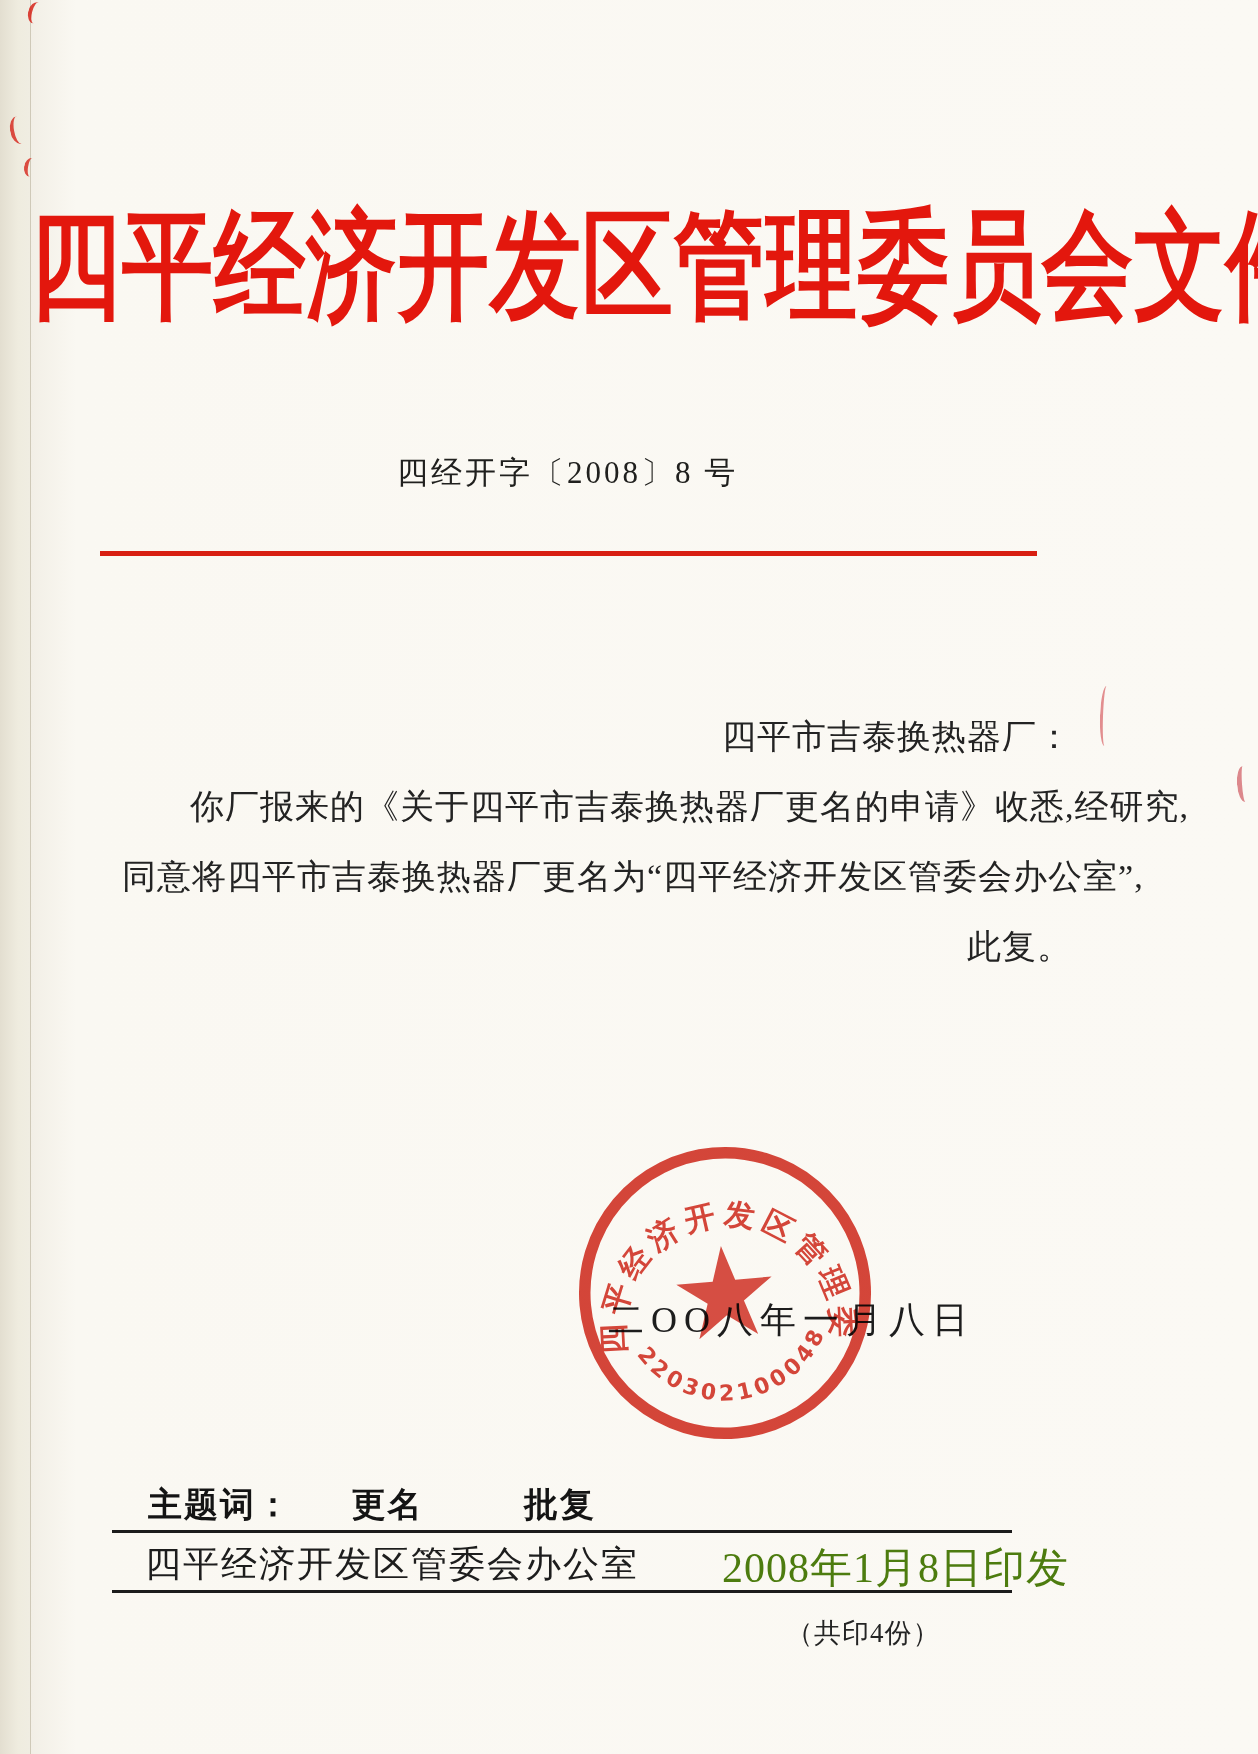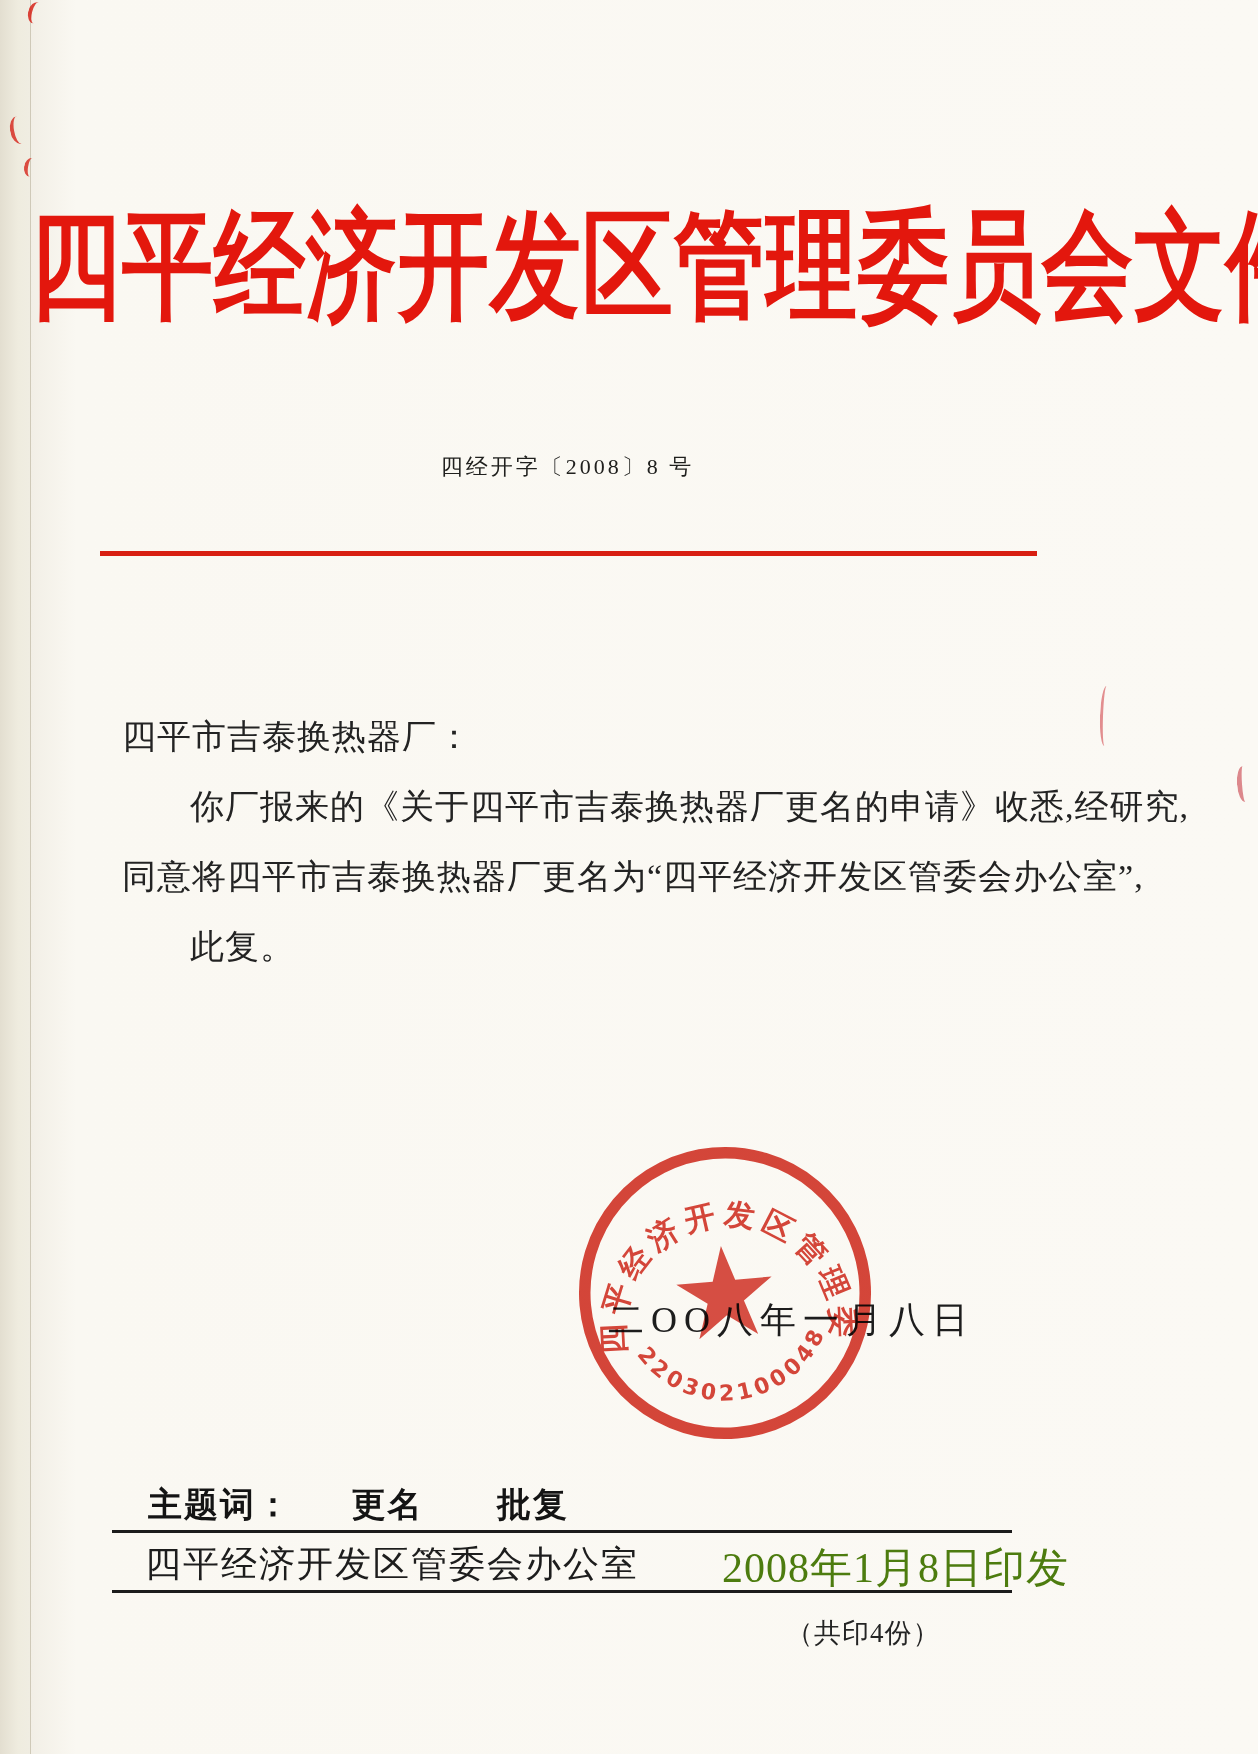--- a/index.html
+++ b/index.html
@@ -22,54 +22,54 @@
   }
   .org-title{
     position:absolute;left:0;top:186px;width:100%;
     text-align:center;white-space:nowrap;
     color:#e3170d;font-weight:bold;font-size:91px;letter-spacing:1px;
     transform:scaleY(1.3);transform-origin:top center;
     font-family:"Liberation Serif", serif;
   }
   .doc-number{
     position:absolute;left:0;top:452px;width:100%;text-align:center;
-    font-size:22px;color:#20201e;letter-spacing:3px;
+    font-size:31px;color:#20201e;letter-spacing:3px;
   }
   .red-rule{
     position:absolute;left:70px;top:551px;width:937px;height:5px;
     background:#d81f12;
   }
   .doc-title{
     position:absolute;left:0;top:606px;width:100%;text-align:center;
     font-size:37px;font-weight:bold;color:#161616;letter-spacing:2px;
     font-family:"Liberation Sans", sans-serif;
   }
   .body-text{
     position:absolute;left:92px;top:702px;width:950px;
     font-size:34px;color:#232323;letter-spacing:1px;
   }
   .body-text p{
-    margin:0;padding:0;height:70px;line-height:70px;white-space:nowrap;
+    margin:0;padding:0;height:70px;line-height:70px;white-space:nowrap;text-align:right;
   }
   .indent{text-indent:2em;}
   .sign-date{
     position:absolute;left:578px;top:1296px;
     font-size:36px;color:#1d1d1d;letter-spacing:7px;white-space:nowrap;
   }
   .seal{
     position:absolute;left:538px;top:1136px;width:314px;height:314px;
     opacity:0.92;mix-blend-mode:multiply;transform:rotate(-5deg);
   }
   .footer-subject{
     position:absolute;left:118px;top:1482px;
     font-size:34px;font-weight:bold;color:#141414;
     font-family:"Liberation Sans", sans-serif;letter-spacing:2px;
   }
   .footer-subject .term1{margin-left:48px;}
-  .footer-subject .term2{margin-left:62px;}
+  .footer-subject .term2{margin-left:89px;}
   .black-rule{
     position:absolute;left:82px;width:900px;height:3px;background:#1c1c1c;
   }
   .rule-1{top:1530px;}
   .rule-2{top:1590px;}
   .footer-office{
     position:absolute;left:115px;top:1540px;font-size:36px;color:#1d1d1d;
     letter-spacing:2px;
   }
   .footer-printed{

